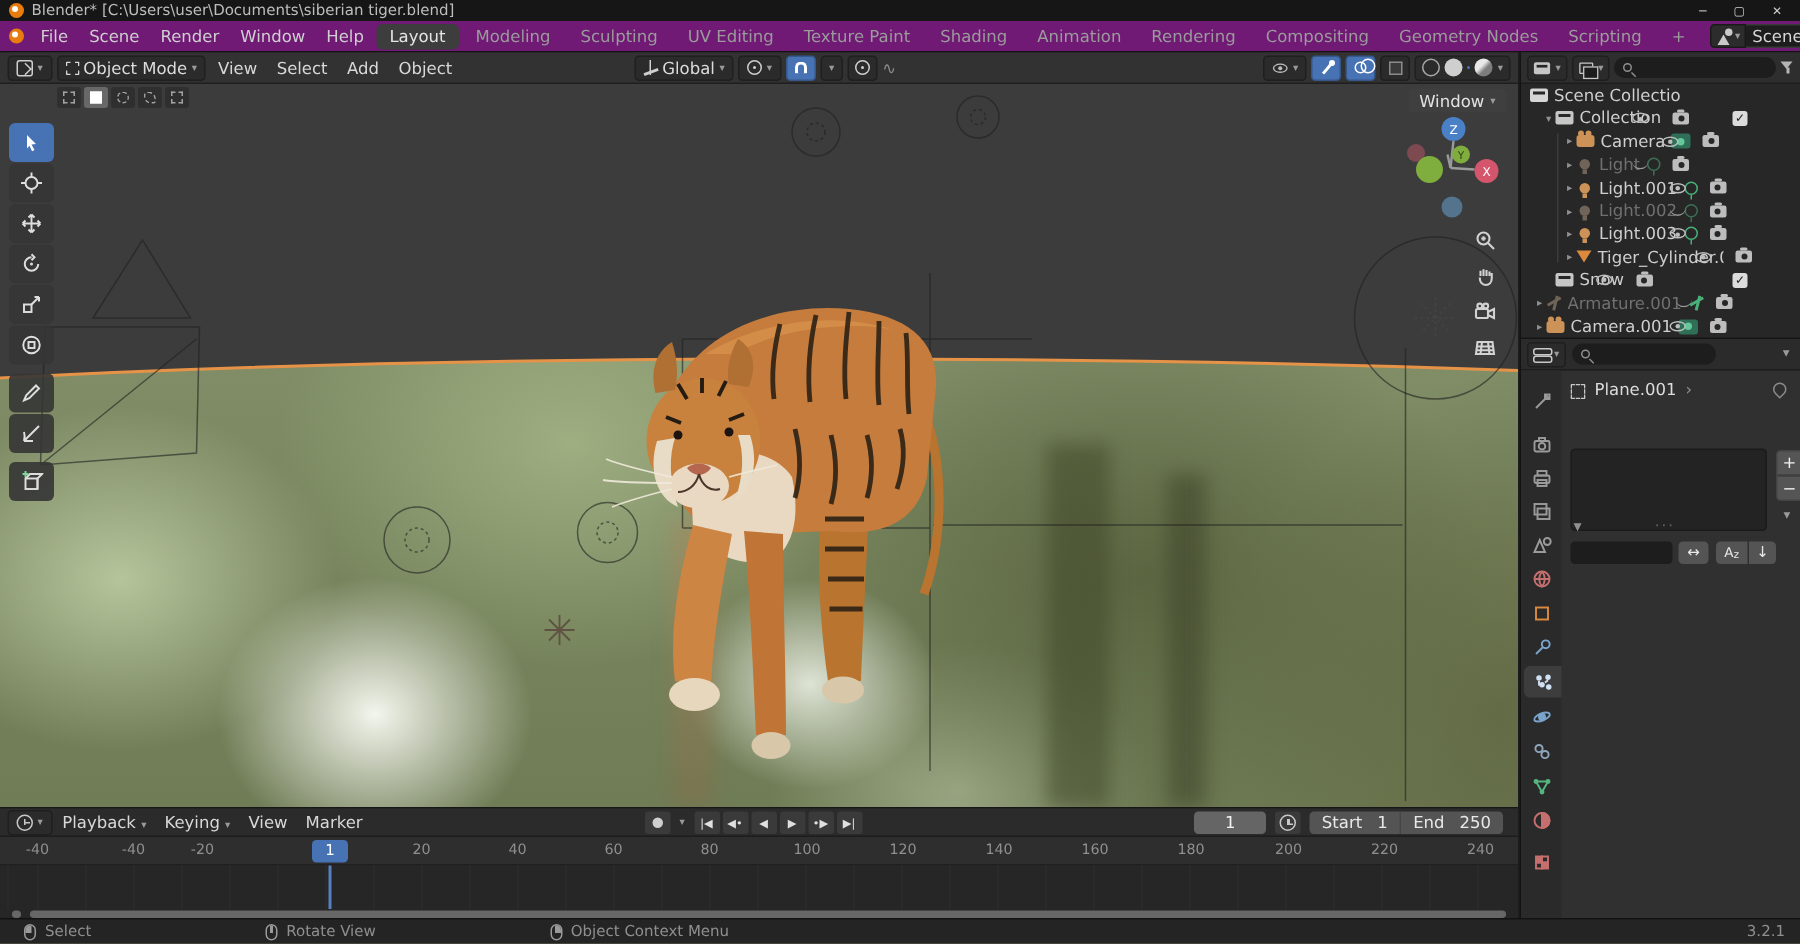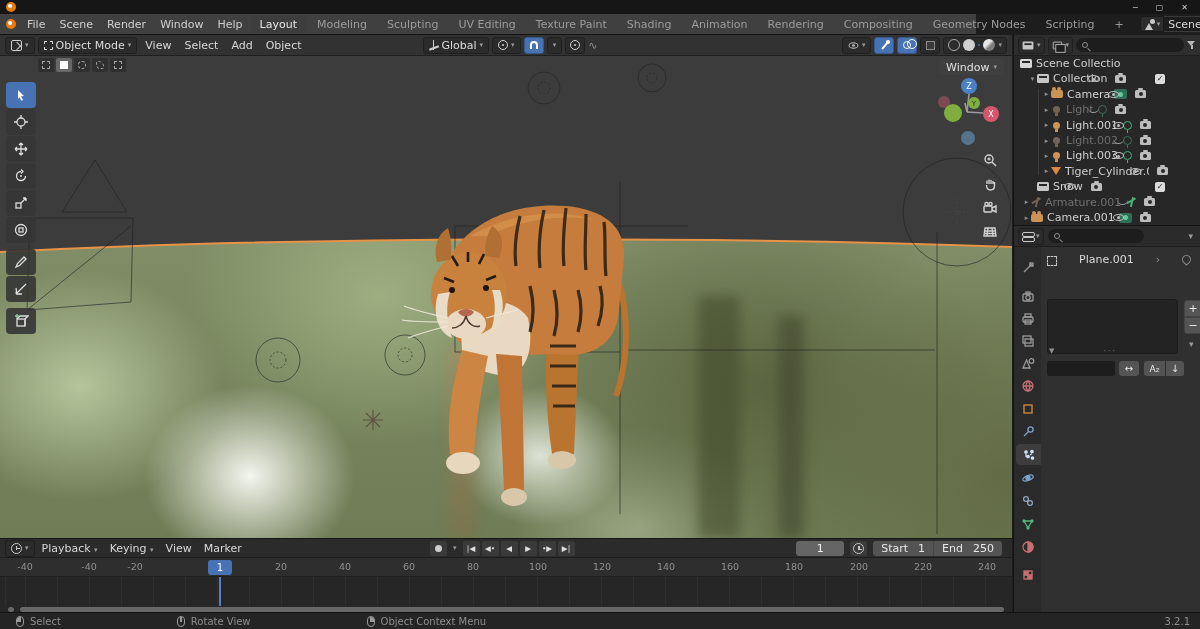--- a/index.html
+++ b/index.html
@@ -8,21 +8,21 @@
   .fx{display:flex;align-items:center}
 
   
   #titlebar{height:14px;background:#161616;display:flex;align-items:center;padding:0 6px;font-size:10px;color:#bdbdbd;gap:5px}
   .blogo{width:10px;height:10px;border-radius:50%;background:#e87d0d;position:relative;flex:0 0 auto}
   .blogo::after{content:"";position:absolute;left:2px;top:2px;width:4px;height:4px;border-radius:50%;background:#fff}
   #win-controls{margin-left:auto;display:flex;gap:18px;color:#cfcfcf;font-size:8px;padding-right:6px}
   #win-controls span{cursor:default}
 
   
-  #topbar{position:absolute;top:14px;left:0;width:976px;height:21px;background:#404040;display:flex;align-items:center;padding:0 6px;border-bottom:1px solid #131313}
+  #topbar{position:absolute;top:14px;left:0;width:1200px;height:21px;background:#701a75;display:flex;align-items:center;padding:0 6px;border-bottom:1px solid #131313}
   .menu-item{padding:2px 7px;color:#cfcfcf}
   .ws-tab{padding:2px 9px;margin:0 1px;border-radius:4px;color:#9b9b9b;white-space:nowrap}
   .ws-tab.active{background:#3d3d3d;color:#e4e4e4}
   .id-chip{display:flex;align-items:center;height:16px;margin-left:6px}
   .chip-btn{display:flex;align-items:center;background:#2c2c2c;border:1px solid #1a1a1a;border-radius:3px 0 0 3px;height:16px;padding:0 3px;gap:2px}
   .id-field{display:flex;align-items:center;background:#1d1d1d;border:1px solid #3a3a3a;border-left:none;border-radius:0 3px 3px 0;height:16px;padding:0 4px;gap:4px;color:#d6d6d6}
   .chev{font-size:7px;color:#9a9a9a;line-height:1}
 
   .scene-ico{width:11px;height:11px;position:relative}
   .scene-ico::before{content:"";position:absolute;left:1px;bottom:0;width:0;height:0;border-left:4px solid transparent;border-right:4px solid transparent;border-bottom:7px solid #c9c9c9}
@@ -187,20 +187,21 @@
   .mouse{width:8px;height:11px;border:1px solid #9a9a9a;border-radius:4px;position:relative;margin-right:6px;flex:0 0 auto}
   .mouse.l::before{content:"";position:absolute;left:0;top:0;width:3.5px;height:5px;background:#9a9a9a;border-radius:3px 0 0 0}
   .mouse.m::before{content:"";position:absolute;left:2.6px;top:0;width:1.8px;height:5px;background:#9a9a9a}
   .mouse.r::before{content:"";position:absolute;right:0;top:0;width:3.5px;height:5px;background:#9a9a9a;border-radius:0 3px 0 0}
 </style>
 </head>
 <body>
 
 <div id="titlebar">
   <span class="blogo"></span>
+  <span>Blender* [C:\Users\user\Documents\siberian tiger.blend]</span>
   <div id="win-controls">
     <span>─</span>
     <span>▢</span>
     <span>✕</span>
   </div>
 </div>
 
 <div id="topbar">
   <span class="blogo" style="margin-right:4px"></span>
   <span class="menu-item">File</span>
@@ -768,21 +769,21 @@
           <svg width="14" height="14" stroke="#c56f6f">
             <rect x="3" y="3" width="4" height="4" fill="#c56f6f"></rect>
             <rect x="7" y="7" width="4" height="4" fill="#c56f6f"></rect>
             <rect x="7" y="3" width="4" height="4"></rect>
             <rect x="3" y="7" width="4" height="4"></rect>
           </svg>
         </span>
     </div>
 
     <div id="props-body">
-      <div style="position:absolute;left:6px;top:6px;display:flex;align-items:flex-end;gap:22px">
+      <div style="position:absolute;left:6px;top:6px;display:flex;align-items:flex-end;gap:6px">
         <span class="bc-ico"></span>
         <span style="color:#dcdcdc">Plane.001</span>
         <span style="color:#8f8f8f">›</span>
       </div>
       <span class="pin" style="position:absolute;right:10px;top:8px"></span>
 
       <div id="plist"></div>
       <span class="sq-btn" style="left:143px;top:53px;border-radius:3px 3px 0 0">+</span>
       <span class="sq-btn" style="left:143px;top:70px;border-radius:0 0 3px 3px">−</span>
       <span class="chev" style="position:absolute;left:148px;top:93px;font-size:9px">▾</span>

